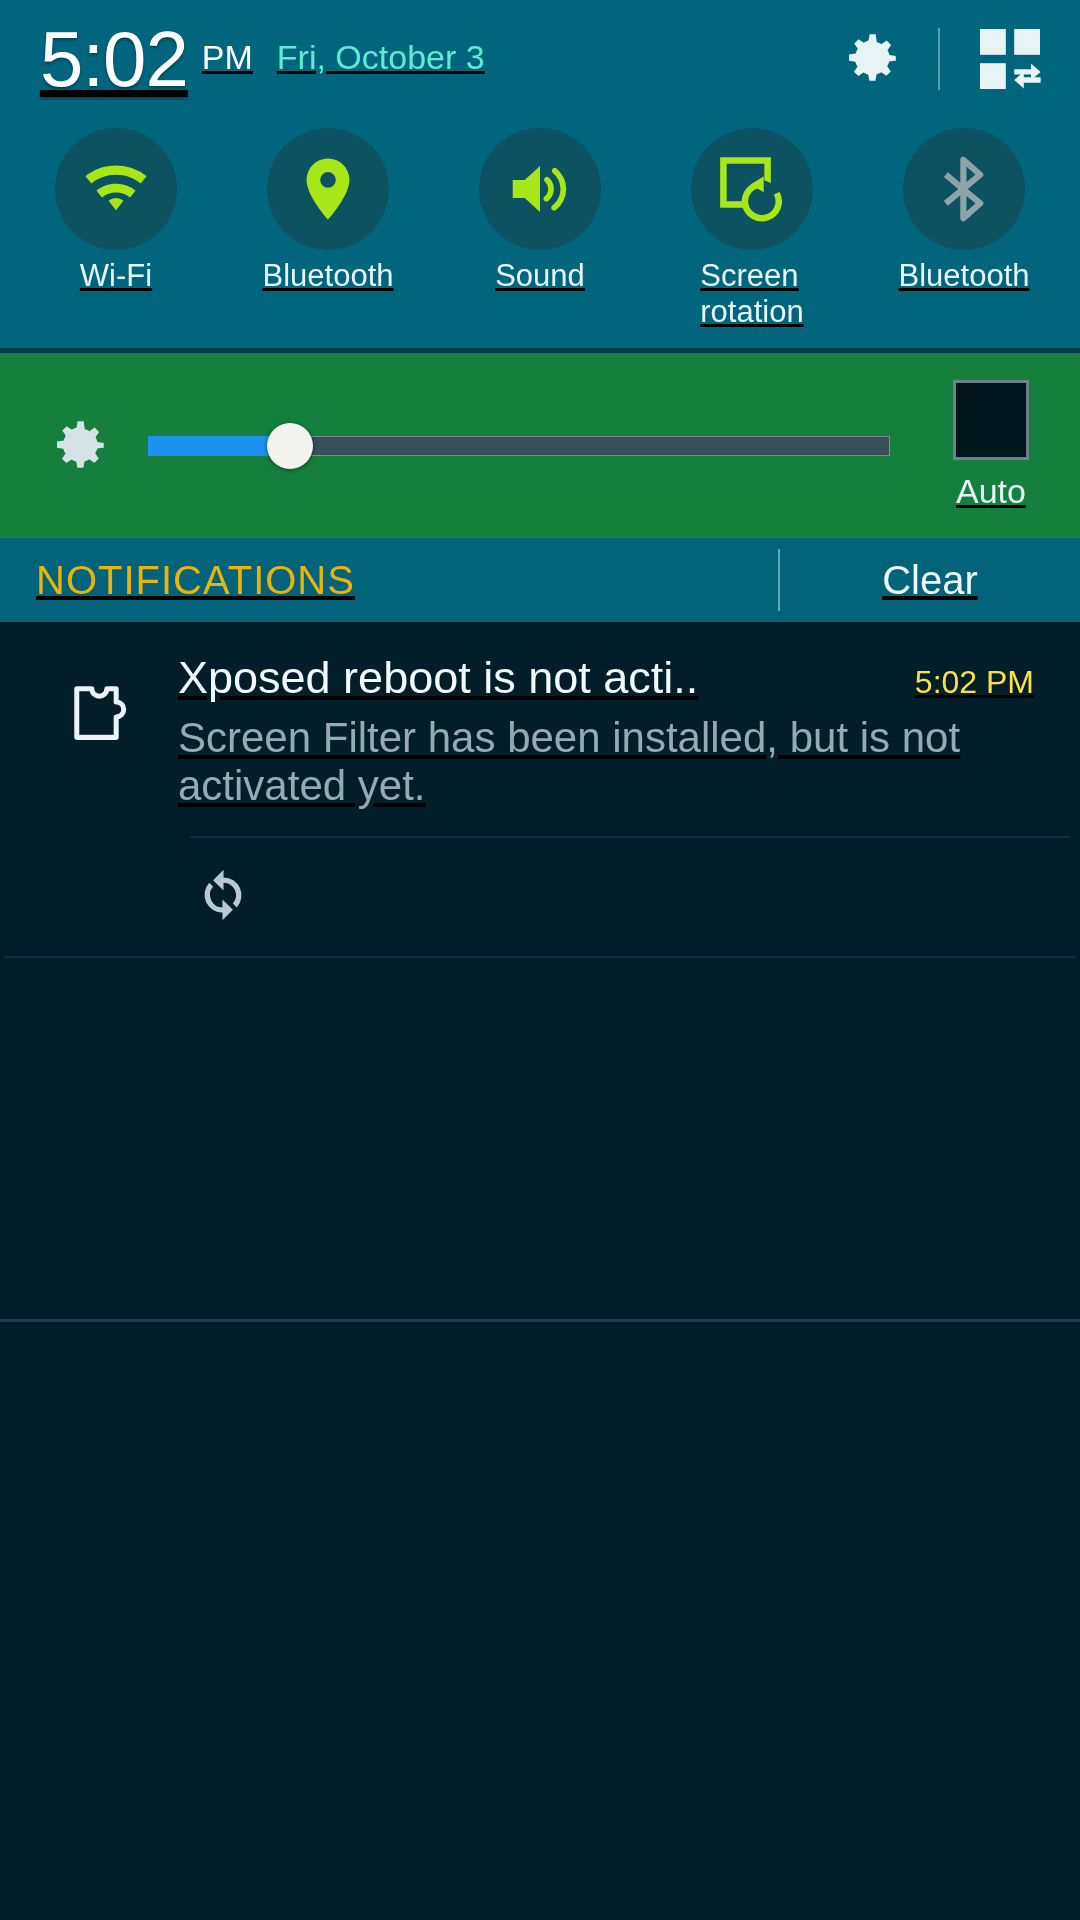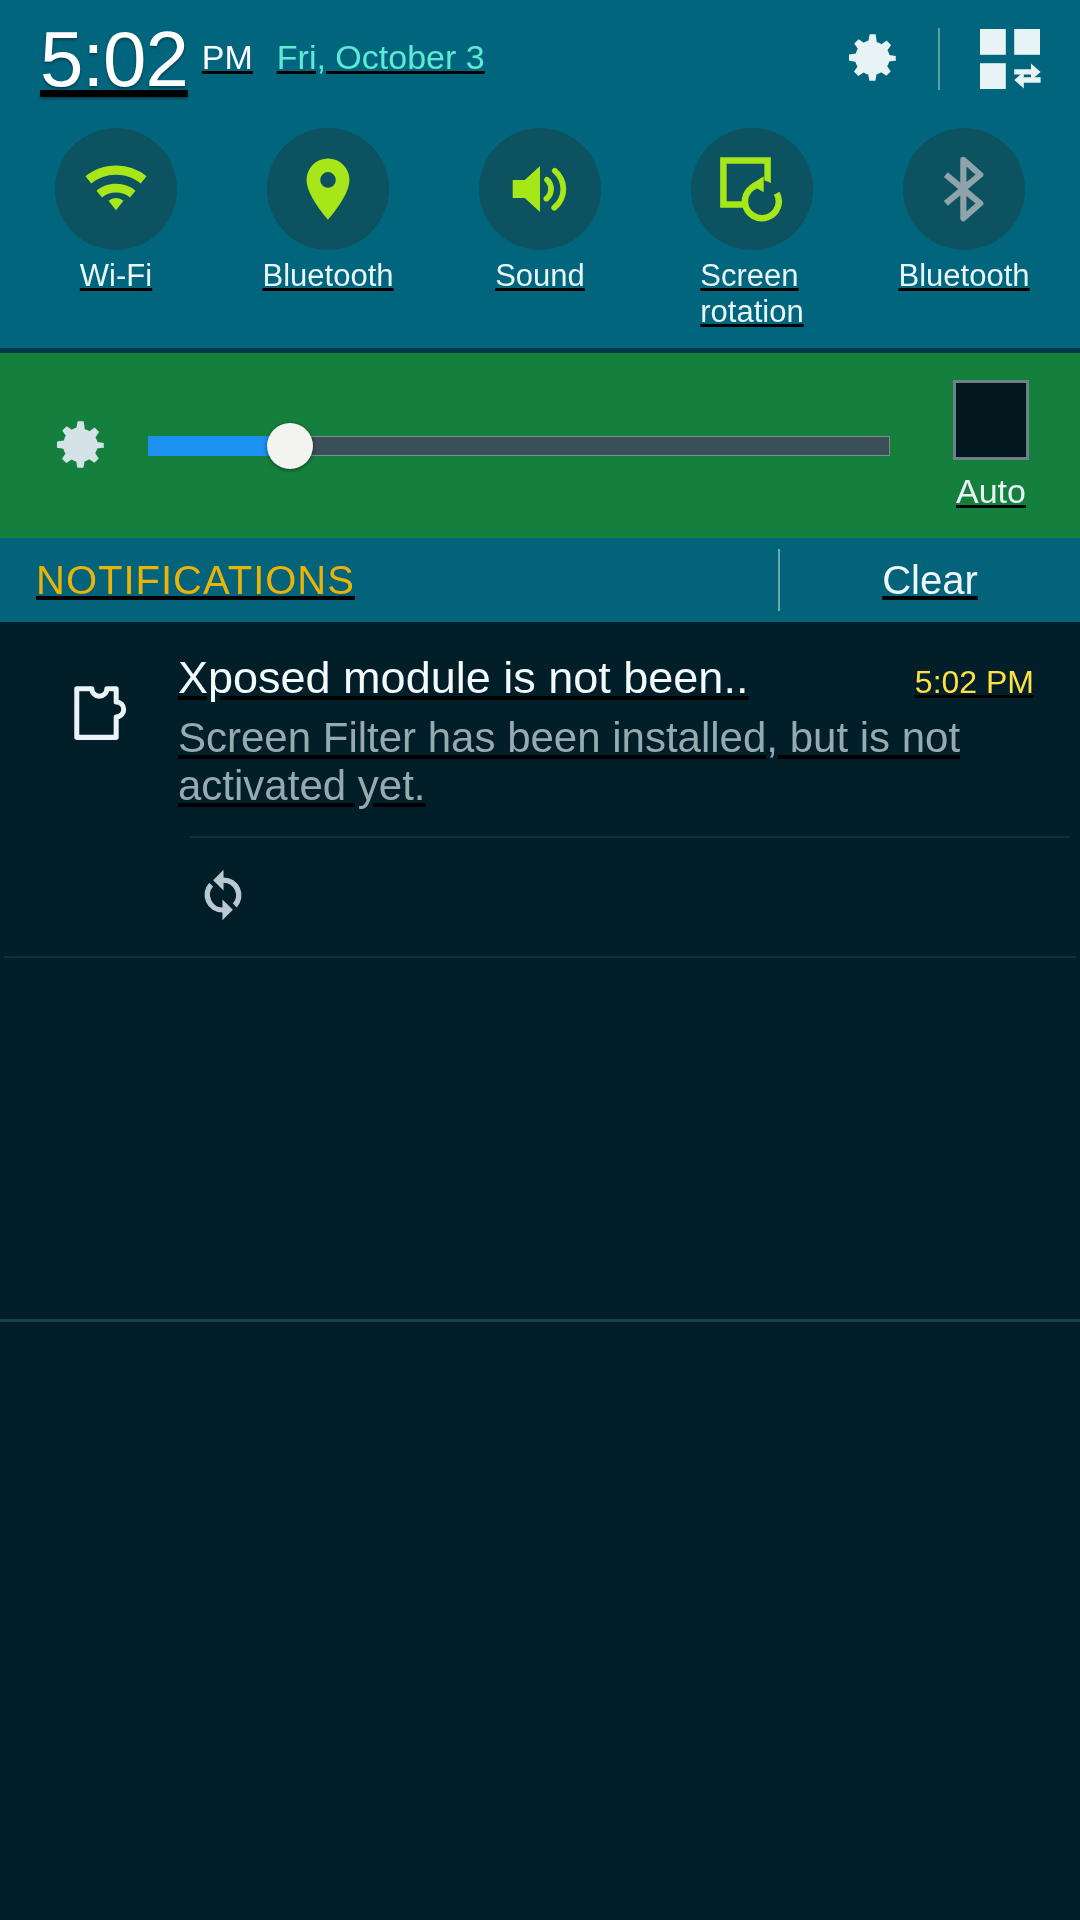--- a/index.html
+++ b/index.html
@@ -358,21 +358,21 @@
   <div class="notif-body">
 
     <div class="notif-item">
       <div class="notif-icon-col">
         <svg width="86" height="86" viewBox="0 0 24 24">
           <path fill="none" stroke="#eaf4f6" stroke-width="1.4" stroke-linejoin="round" d="M4.4 5.2h4.2a2.1 2.1 0 1 0 4.2 0h2.6v3.7a2.1 2.1 0 1 1 0 4.2v5.7H4.4z"></path>
         </svg>
       </div>
       <div class="notif-text-col">
         <div class="notif-title-line">
-          <span class="notif-item-title">Xposed module is not been..</span>
+          <span class="notif-item-title">Xposed reboot is not acti..</span>
           <span class="notif-time">5:02 PM</span>
         </div>
         <div class="notif-item-text">Screen Filter has been installed, but is not activated yet.</div>
       </div>
     </div>
 
     <div class="notif-hairline"></div>
 
     <div class="notif-action">
       <span>

